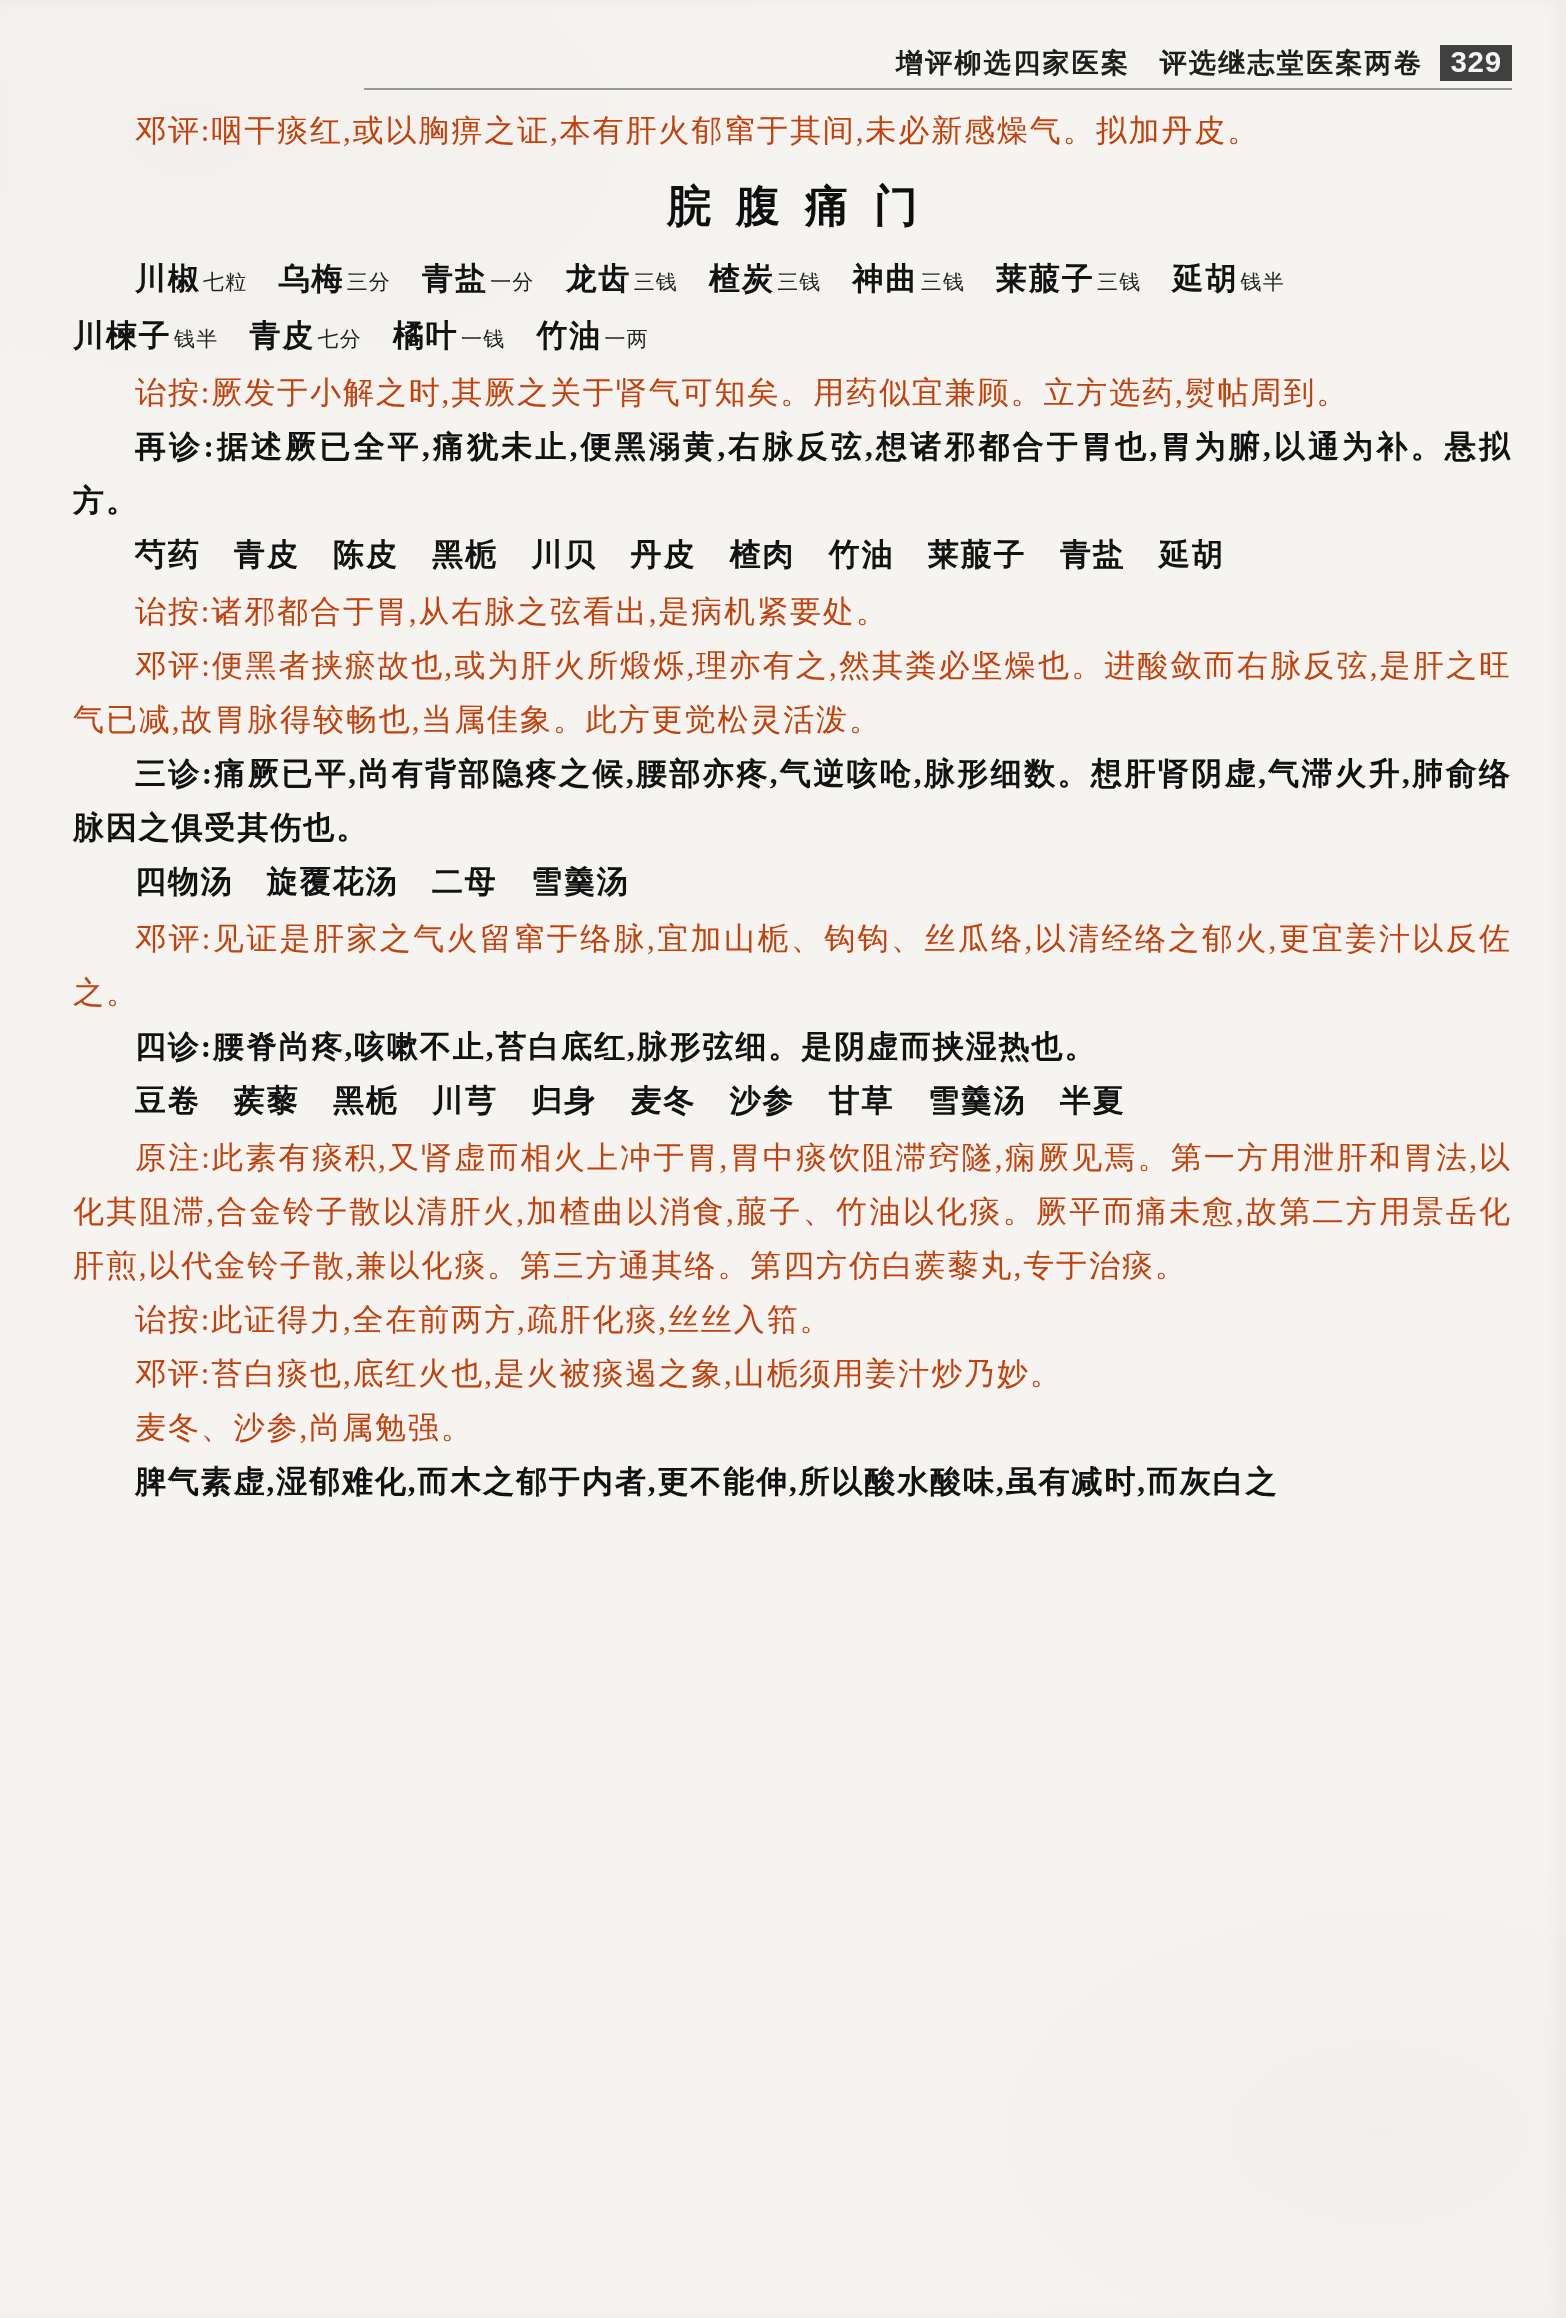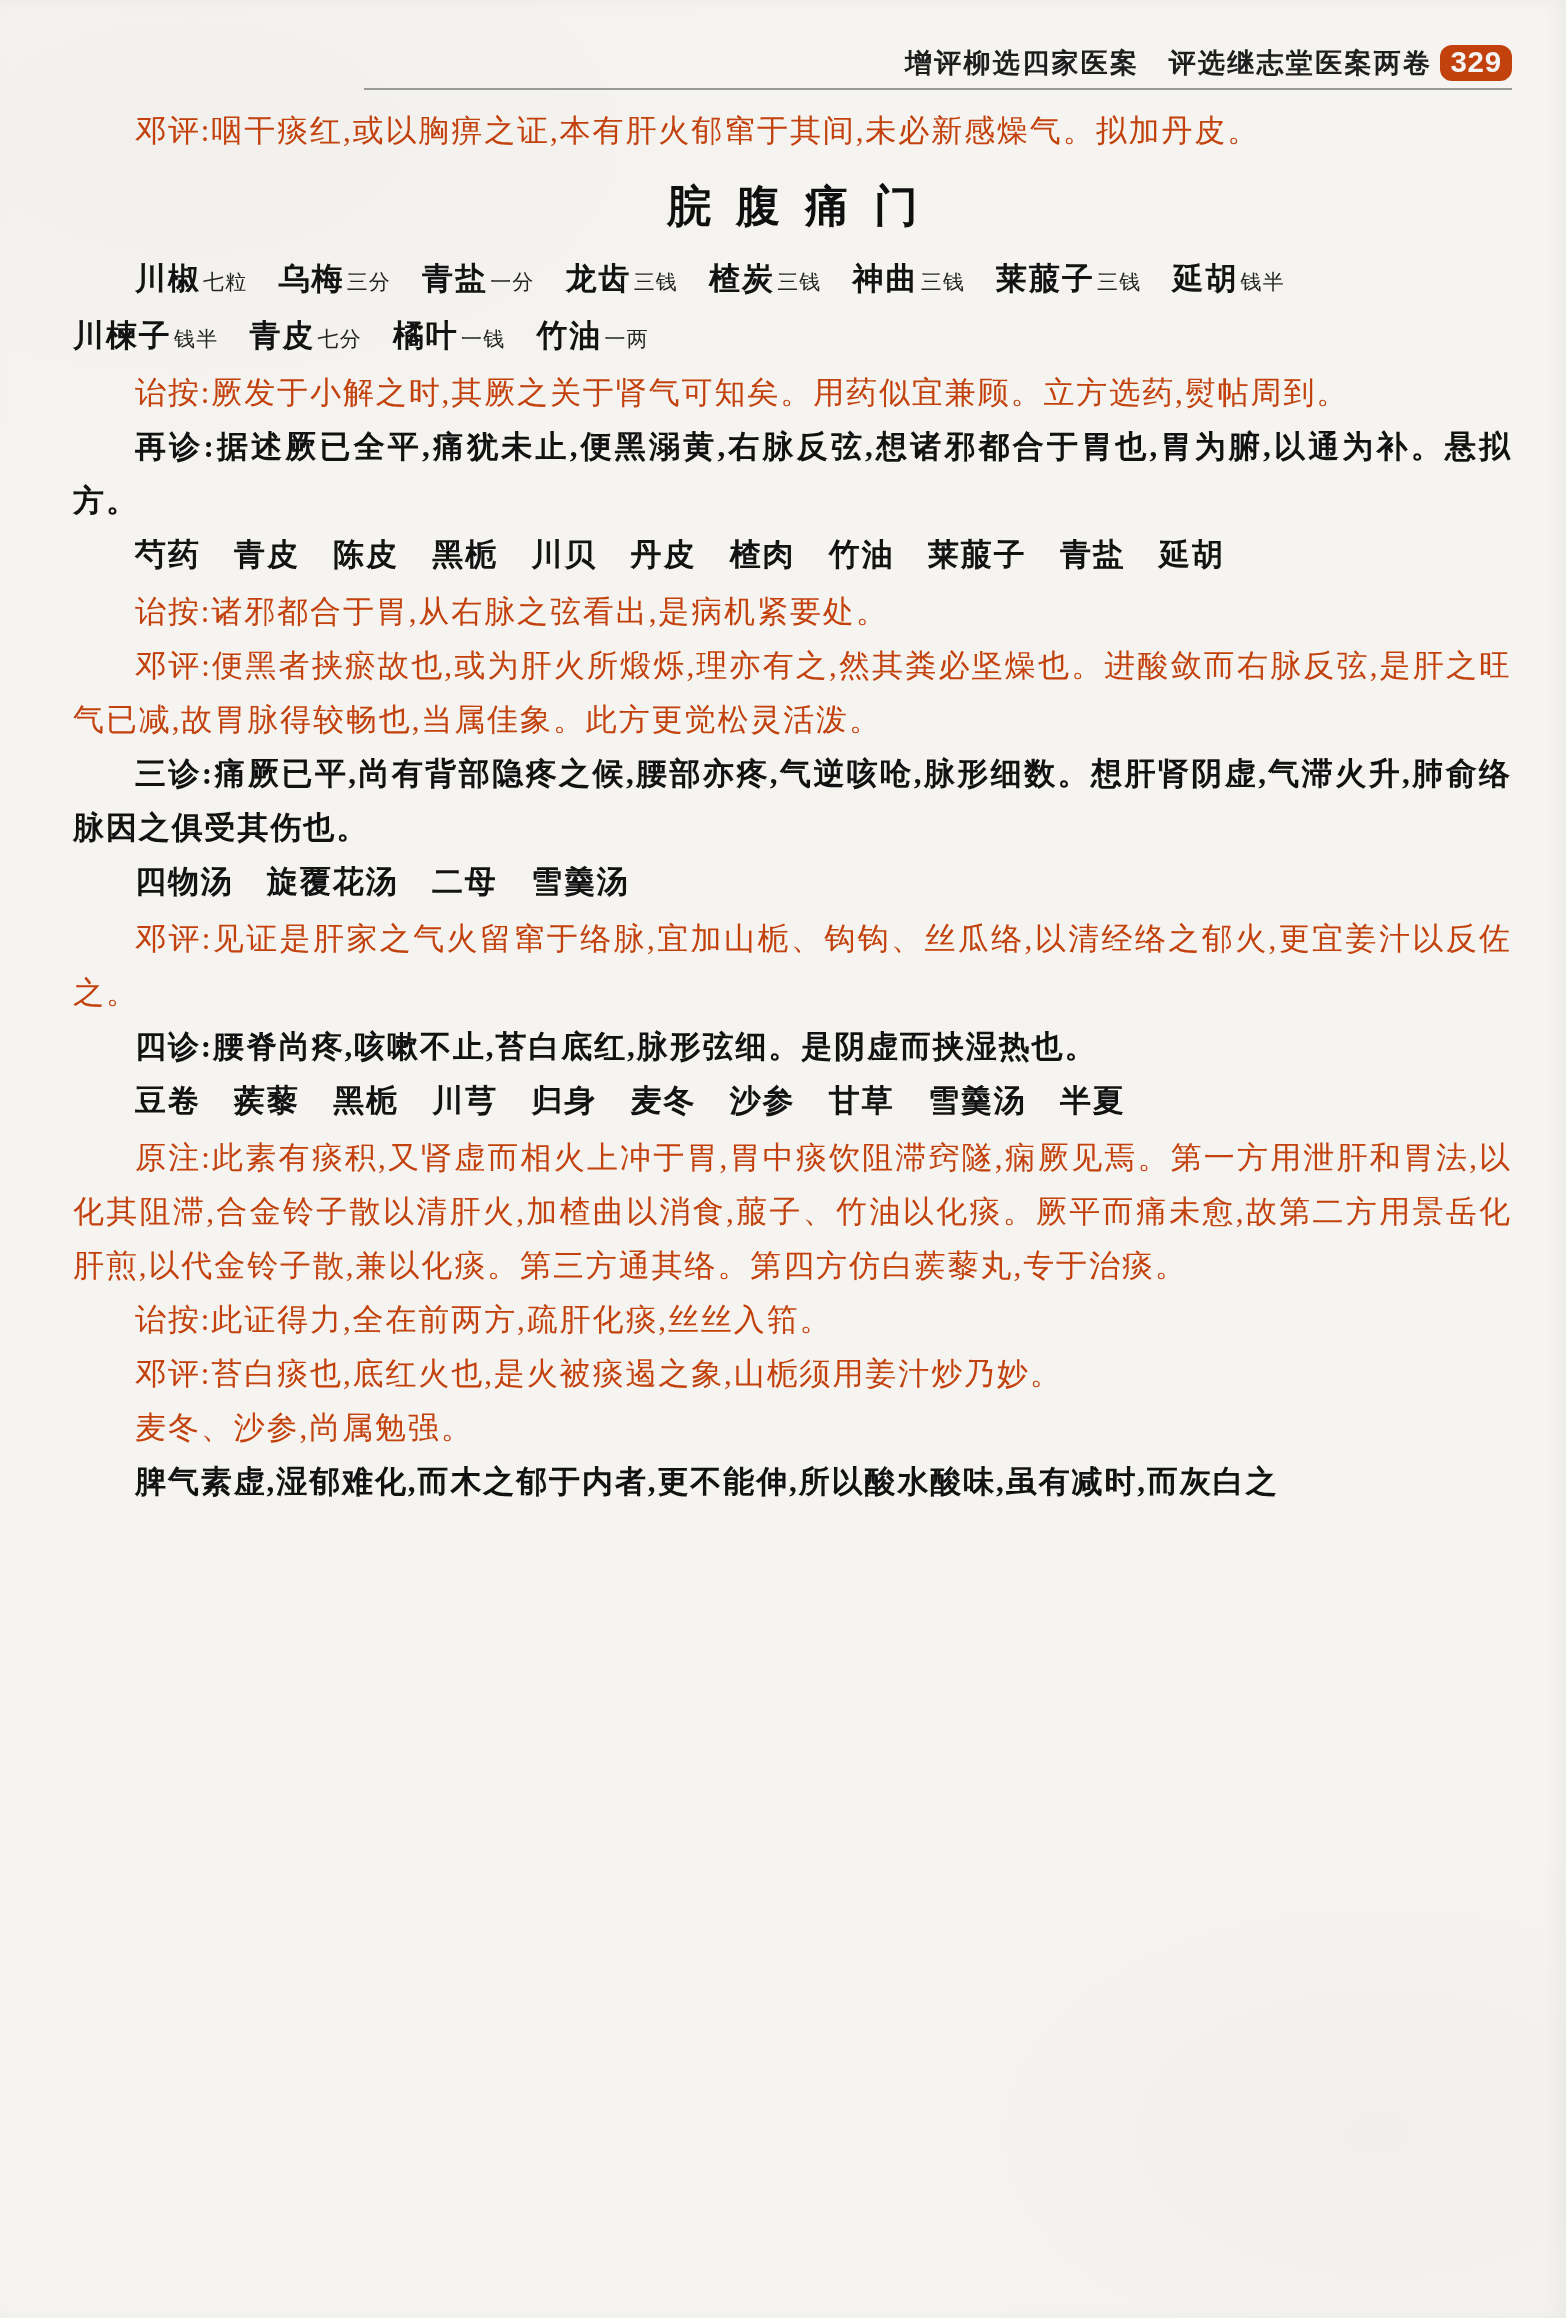--- a/index.html
+++ b/index.html
@@ -8,27 +8,27 @@
     background:
       radial-gradient(1010px 544px at 12% 6%, rgba(0,0,0,0.015), transparent 70%),
       radial-gradient(777px 466px at 88% 92%, rgba(0,0,0,0.02), transparent 70%),
       #f5f4f1;
     font-family:"Liberation Serif","DejaVu Serif",serif;
     color:#171717;
     overflow:hidden;
     box-shadow:inset -7.8px 0 17px rgba(0,0,0,0.04);
   }
   .page{padding:45px 54px 0 73px;}
-  header{display:flex;justify-content:flex-end;align-items:center;gap:8px;}
+  header{display:flex;justify-content:flex-end;align-items:center;gap:17px;}
   .running-title{font-size:27px;font-weight:600;letter-spacing:2.3px;color:#1e1e1e;white-space:nowrap;}
   .page-badge{
-    background:#c2410c;color:#f4f4f4;
+    background:#404040;color:#f4f4f4;
     font-family:"Liberation Sans","DejaVu Sans",sans-serif;
     font-size:29.5px;font-weight:700;letter-spacing:0.8px;
-    padding:0.8px 10px 3.1px;line-height:1.1;border-radius:12px;
+    padding:0.8px 10px 3.1px;line-height:1.1;
   }
   .header-rule{height:2.3px;background:#999;width:1148px;margin:6.2px 0 0 auto;}
   .content{
     margin-top:14px;
     font-size:31px;line-height:54px;letter-spacing:1.9px;
     text-align:justify;
   }
   .para{margin:0;text-indent:2em;}
   .noindent{text-indent:0;}
   .comment{font-weight:400;color:#c2410c;}

